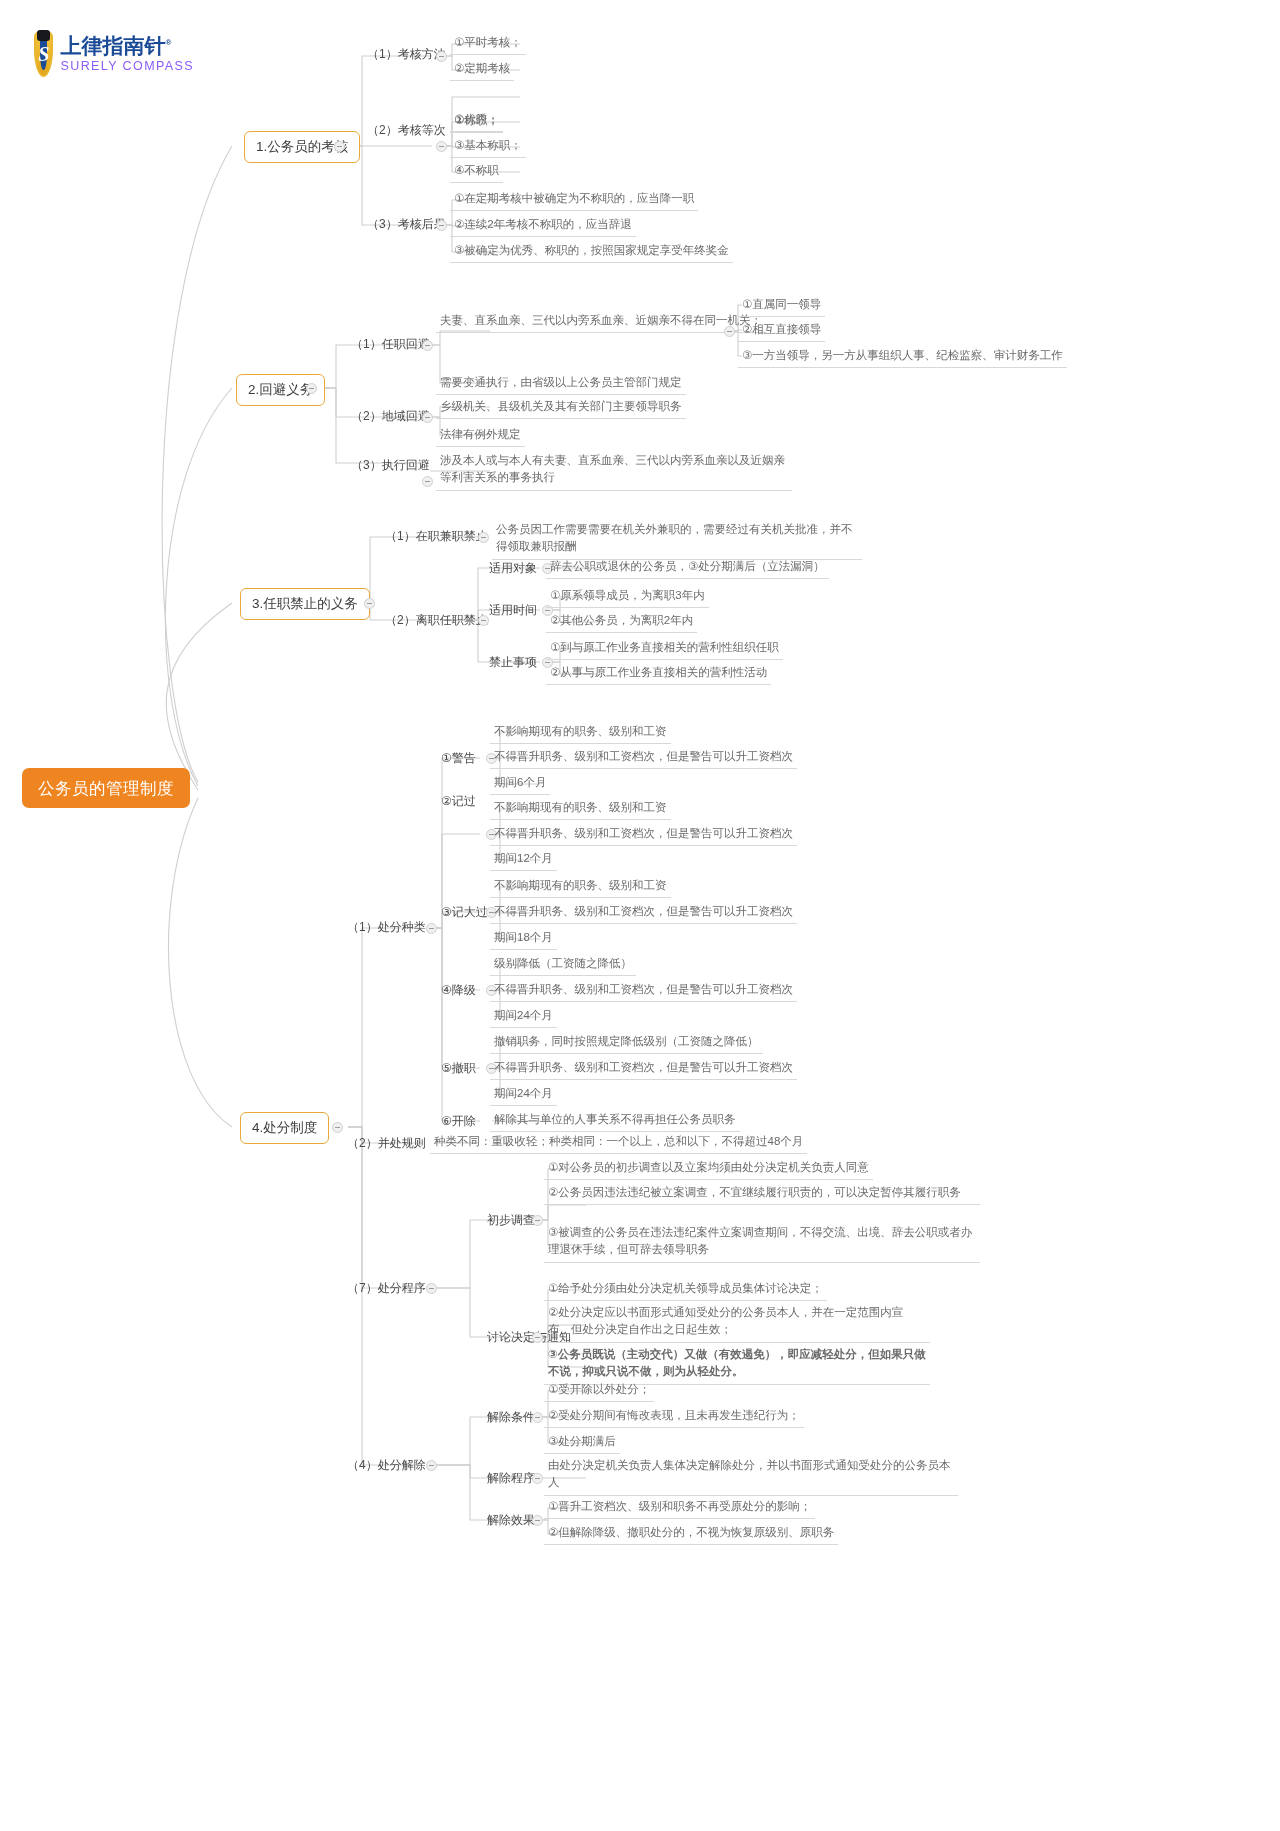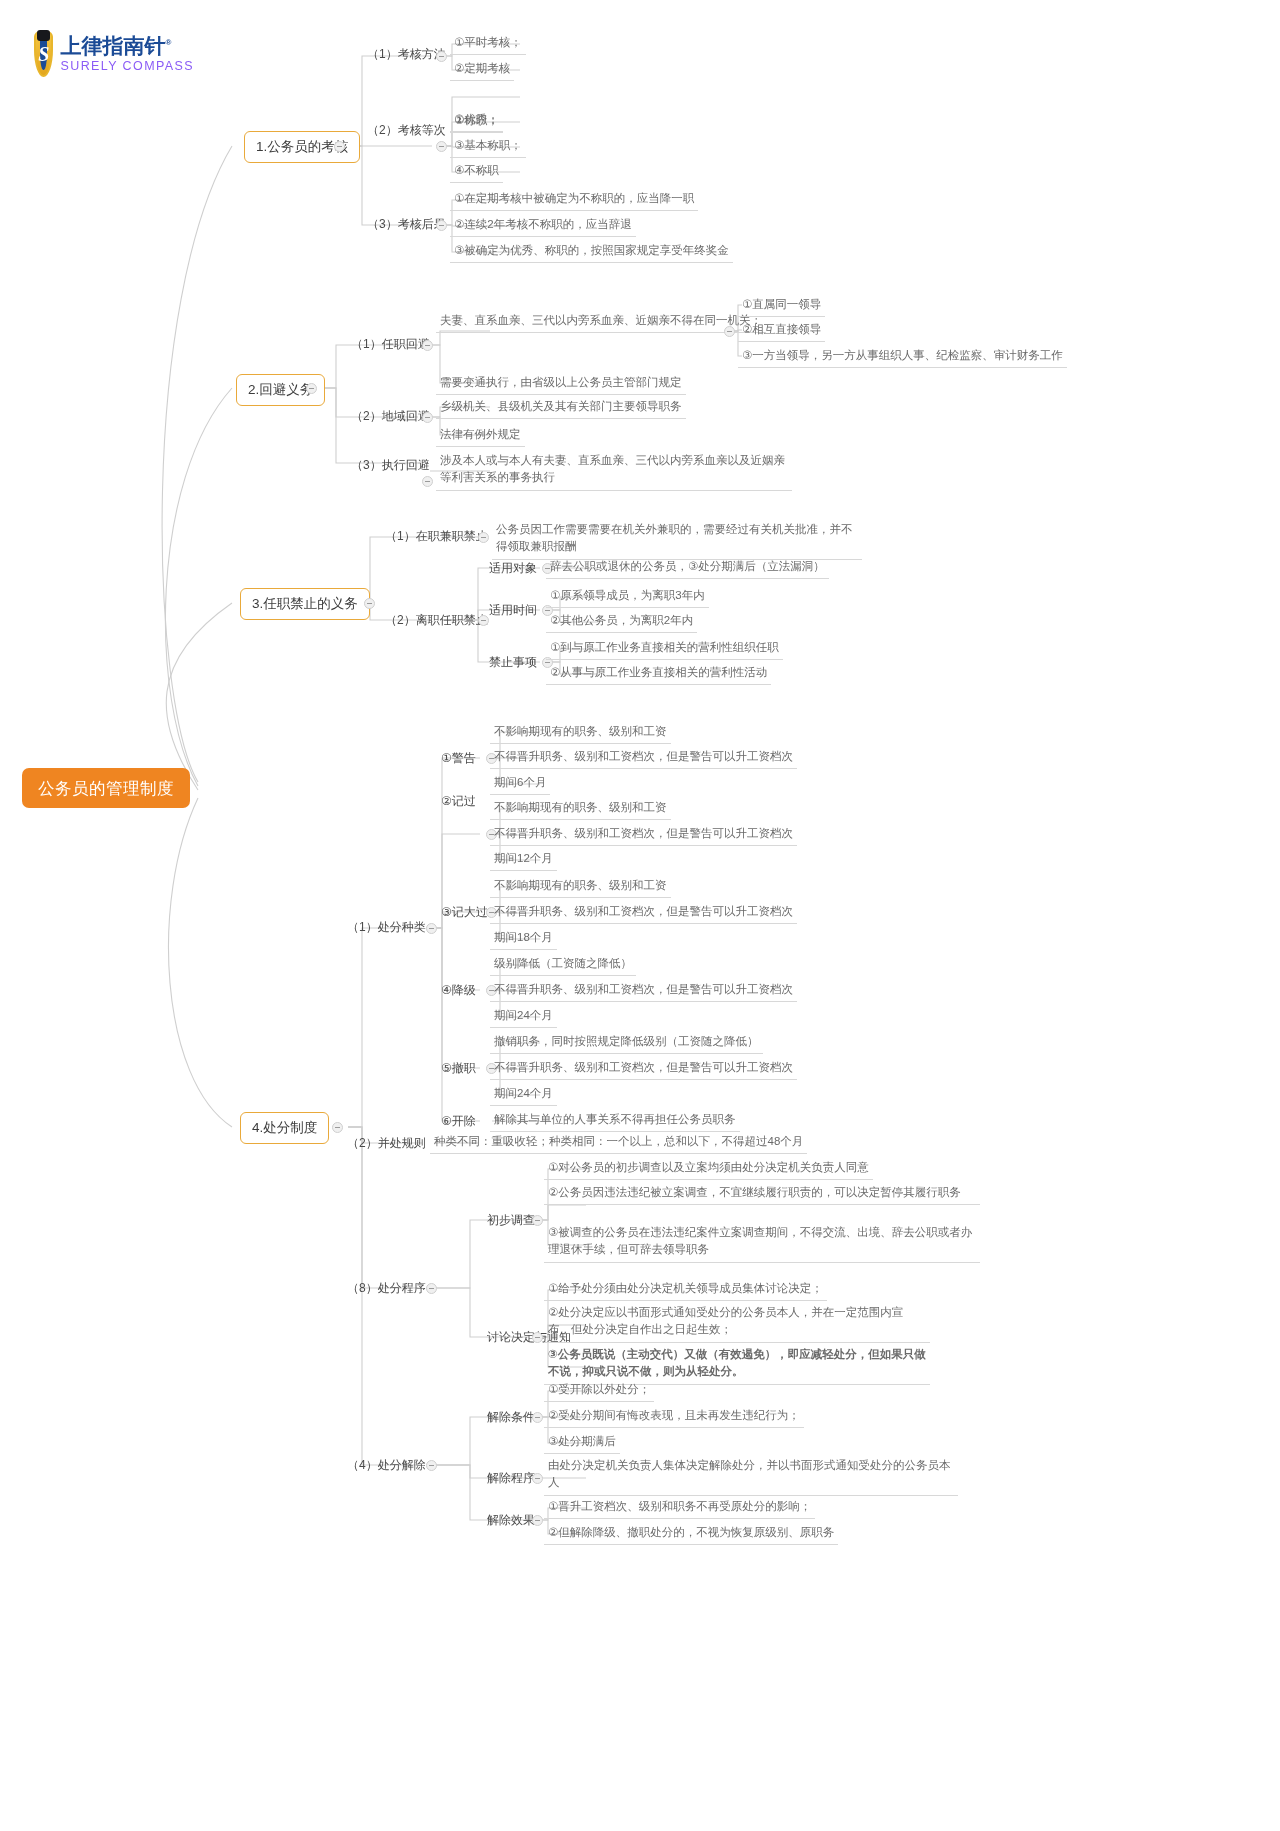--- a/index.html
+++ b/index.html
@@ -361,21 +361,21 @@
   <div class="node leaf-node nowrap" style="left:490px; top:1031px;">撤销职务，同时按照规定降低级别（工资随之降低）</div>
   <div class="node leaf-node nowrap" style="left:490px; top:1057px;">不得晋升职务、级别和工资档次，但是警告可以升工资档次</div>
   <div class="node leaf-node nowrap" style="left:490px; top:1083px;">期间24个月</div>
 
   <div class="node l2-node" style="left:438px; top:1111px;">⑥开除</div>
   <div class="node leaf-node nowrap" style="left:490px; top:1109px;">解除其与单位的人事关系不得再担任公务员职务</div>
 
   <div class="node l2-node" style="left:344px; top:1133px;">（2）并处规则</div>
   <div class="node leaf-node nowrap" style="left:430px; top:1131px;">种类不同：重吸收轻；种类相同：一个以上，总和以下，不得超过48个月</div>
 
-  <div class="node l2-node" style="left:344px; top:1278px;">（8）处分程序</div>
+  <div class="node l2-node" style="left:344px; top:1278px;">（7）处分程序</div>
   <div class="toggle" style="left:426px; top:1283px;"></div>
 
   <div class="node l2-node" style="left:484px; top:1210px;">初步调查</div>
   <div class="toggle" style="left:532px; top:1215px;"></div>
   <div class="node leaf-node nowrap" style="left:544px; top:1157px;">①对公务员的初步调查以及立案均须由处分决定机关负责人同意</div>
   <div class="node leaf-node" style="left:544px; top:1222px; width:436px;">③被调查的公务员在违法违纪案件立案调查期间，不得交流、出境、辞去公职或者办理退休手续，但可辞去领导职务</div>
   <div class="node leaf-node" style="left:544px; top:1182px; width:436px;">②公务员因违法违纪被立案调查，不宜继续履行职责的，可以决定暂停其履行职务</div>
 
   <div class="node l2-node" style="left:484px; top:1327px;">讨论决定与通知</div>
   <div class="toggle" style="left:532px; top:1332px;"></div>

